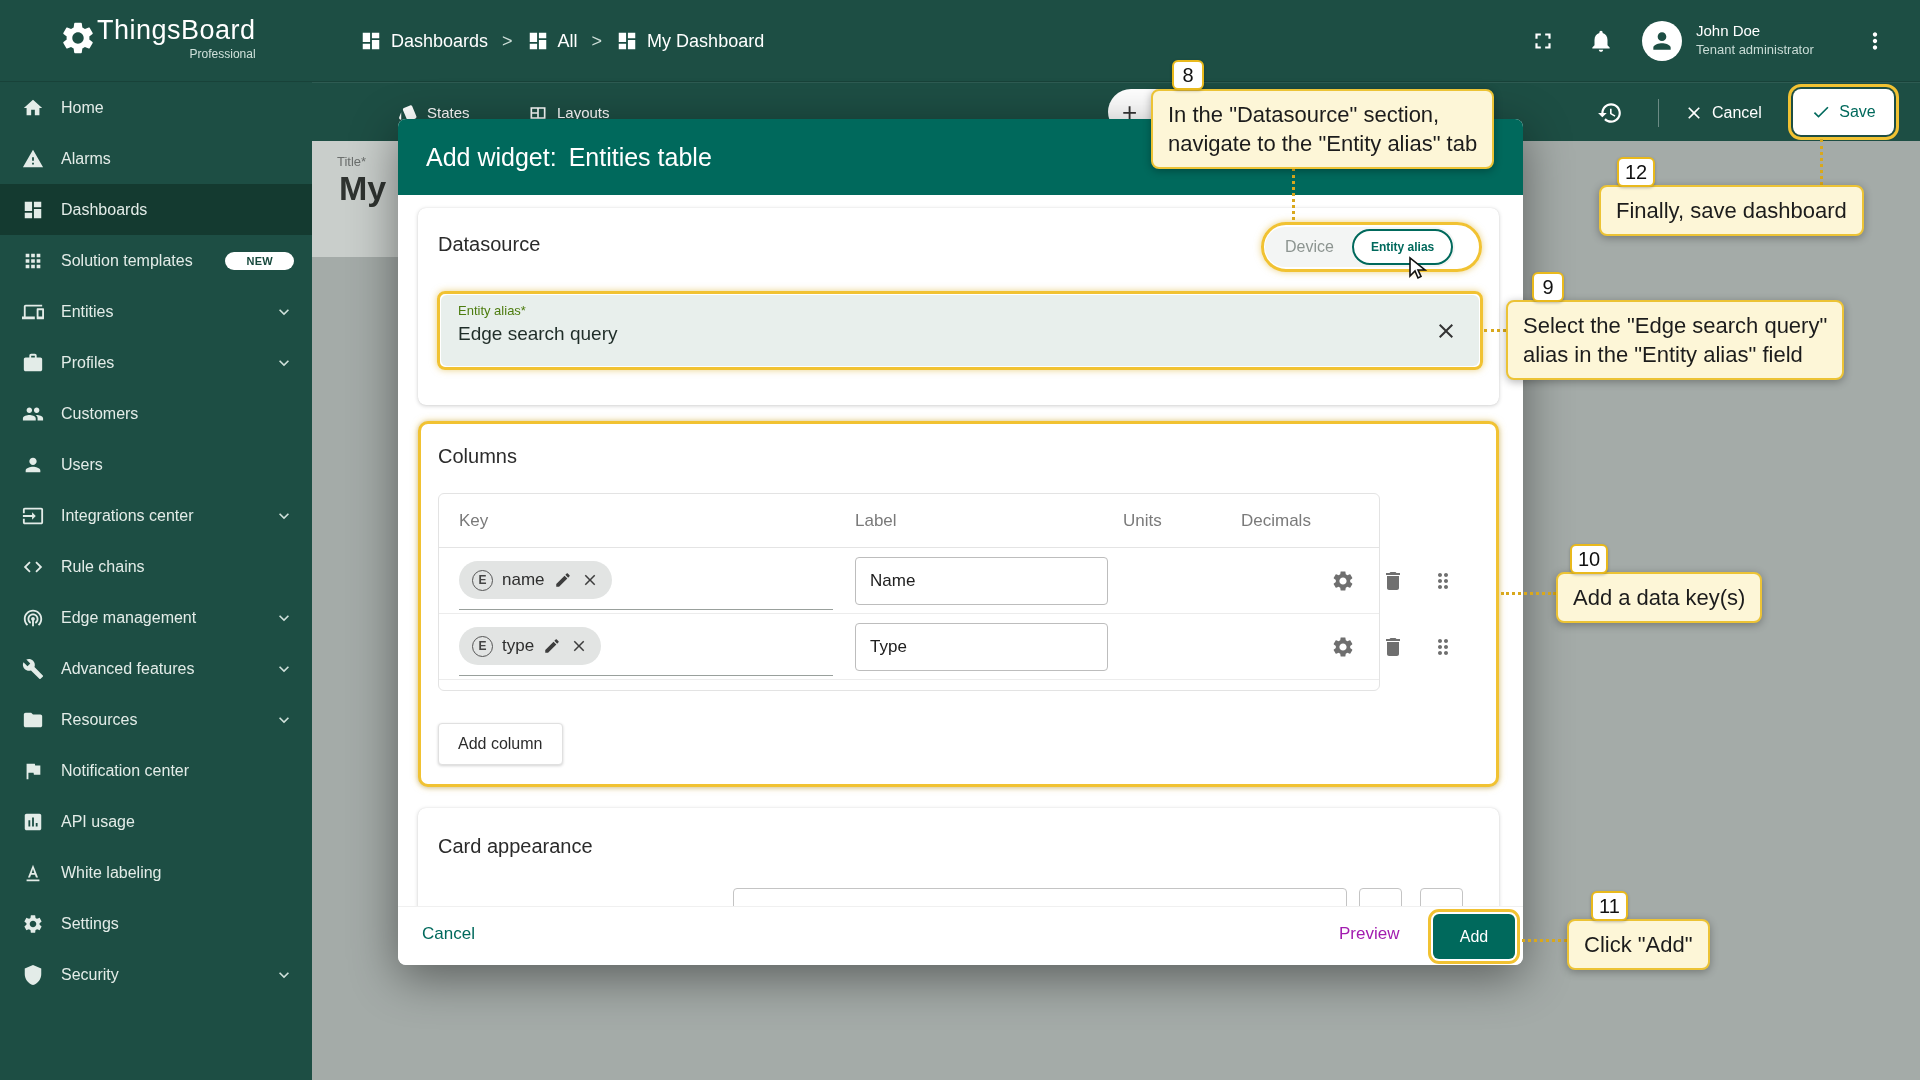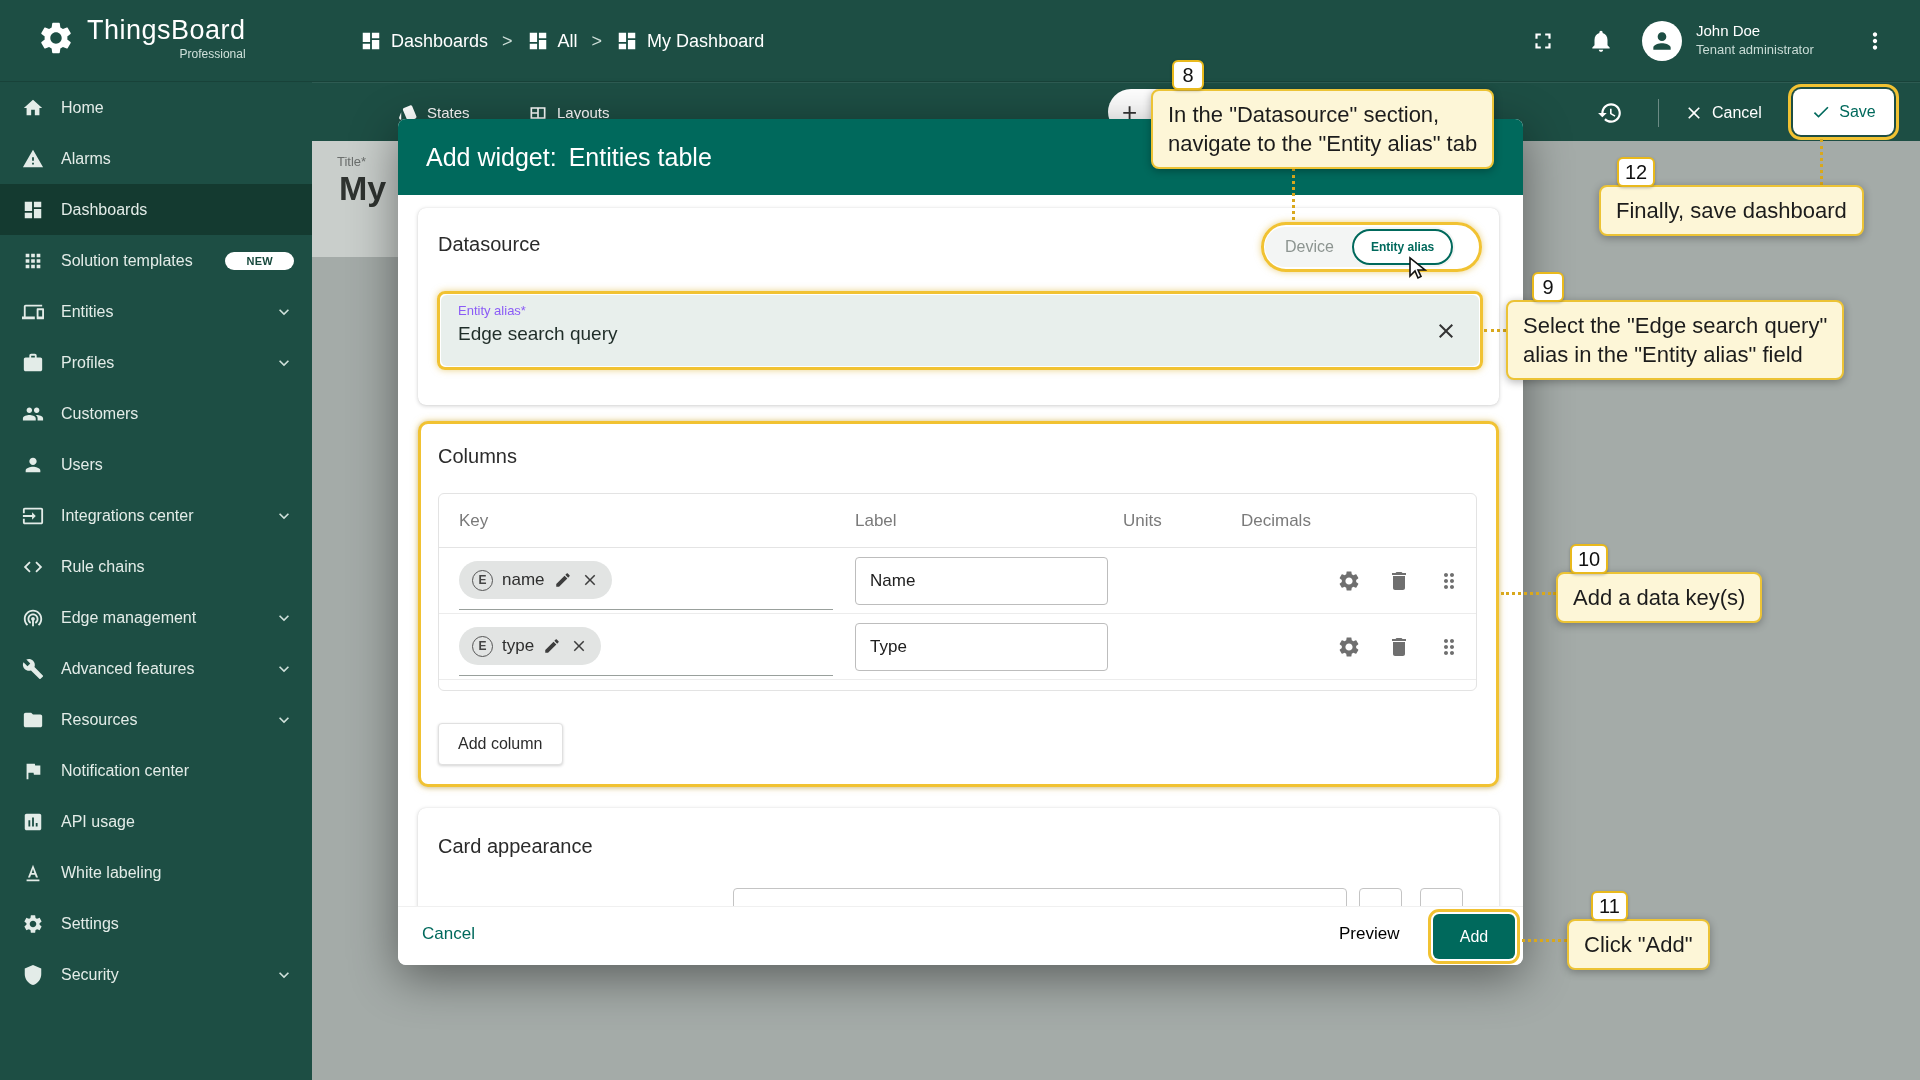--- a/index.html
+++ b/index.html
@@ -6,21 +6,21 @@
   html,body { background:#888; }
   .screen {
     position: relative; width: 1920px; height: 1080px; overflow: hidden;
     background: #a4aba8; font-family: "Liberation Sans", sans-serif;
   }
   svg { display: block; }
 
   
   .topbar { position:absolute; left:0; top:0; width:1920px; height:82px;
     background:#1d4e44; color:#fff; z-index:20; border-bottom:1px solid rgba(0,0,0,.15); }
-  .logo { position:absolute; left:37px; top:15px; display:flex; gap:12px; align-items:center;justify-content:space-between; }
+  .logo { position:absolute; left:59px; top:15px; display:flex; align-items:center;justify-content:space-between; }
   .logo-txt { display:flex; flex-direction:column; }
   .logo-title { font-size:27px; font-weight:500; letter-spacing:.5px; }
   .logo-sub { font-size:12px; color:#cfe0da; text-align:right; margin-top:1px; }
   .breadcrumb { position:absolute; left:360px; top:0; height:82px; display:flex; align-items:center; gap:14px; }
   .bc-item { display:flex; align-items:center; gap:9px; font-size:18px; font-weight:500; cursor:pointer; }
   .bc-sep { font-size:18px; color:#cfe0da; }
   .top-ic { position:absolute; top:28px; color:#fff; cursor:pointer; }
   .avatar { position:absolute; left:1642px; top:21px; width:40px; height:40px; border-radius:50%;
     background:#fff; color:#1d4e44; display:flex; align-items:center; justify-content:center; cursor:pointer; }
   .user-block { position:absolute; left:1696px; top:22px; }
@@ -69,25 +69,25 @@
   .section-label { position:absolute; font-size:20px; font-weight:500; color:#2b2b2b; }
 
   .toggle-group { position:absolute; left:867px; top:108px; height:40px; background:#f3f5f4;
     border-radius:20px; display:flex; align-items:center; padding:2px; }
   .toggle-device { padding:0 18px; font-size:16px; color:#8c9490; cursor:pointer; }
   .toggle-alias { height:36px; padding:0 17px; border:2px solid #00695c; border-radius:18px;
     background:#fff; color:#00695c; font-size:12px; font-weight:600; display:flex; align-items:center; cursor:pointer; }
 
   .alias-field { position:absolute; left:43px; top:176px; width:1038px; height:71px; background:#e8efec;
     border-radius:6px; cursor:text; }
-  .alias-label { position:absolute; left:17px; top:8px; font-size:13px; color:#8b5cf6; }
+  .alias-label { position:absolute; left:17px; top:8px; font-size:13px; color:#4d7c0f; }
   .alias-value { position:absolute; left:17px; top:28px; font-size:19px; color:#1f2d28; }
   .alias-clear { position:absolute; left:993px; top:24px; color:#333; cursor:pointer; }
 
-  .cols-card { position:absolute; left:40px; top:374px; width:1039px; height:198px;
+  .cols-card { position:absolute; left:40px; top:374px; width:942px; height:198px;
     border:1px solid #e3e3e3; border-radius:6px; background:#fff; }
   .trow { display:grid; grid-template-columns:396px 268px 118px 90px 1fr; align-items:center;
     padding-left:20px; height:66px; border-bottom:1px solid #ececec; }
   .thead { height:54px; color:#7a7a7a; font-size:17px; border-bottom:1px solid #e4e4e4; }
   .cell-key { height:58px; display:flex; align-items:center; width:374px; border-bottom:1px solid #99a09c; }
   .chip { display:inline-flex; align-items:center; gap:9px; height:38px; padding:0 13px;
     background:#e2e4e3; border-radius:19px; color:#2e2e2e; font-size:17px; cursor:pointer; }
   .chip-eicon { width:21px; height:21px; border:1.5px solid #555; border-radius:50%; font-size:12px;
     font-weight:600; display:flex; align-items:center; justify-content:center; color:#444; }
   .chip-ic { color:#3d3d3d; cursor:pointer; display:flex; }
@@ -98,21 +98,21 @@
 
   .add-col-btn { position:absolute; left:40px; top:604px; height:42px; padding:0 19px; background:#fff;
     border:1px solid #e0e0e0; border-radius:4px; box-shadow:0 1px 3px rgba(0,0,0,.18);
     font-size:16px; font-weight:500; color:#2c2c2c; display:flex; align-items:center; cursor:pointer; }
 
   .partial-input { position:absolute; border:1px solid #c4c4c4; border-radius:4px; height:40px; background:#fff; }
 
   .modal-footer { position:absolute; left:0; top:787px; width:100%; height:59px; background:#fff;
     border-top:1px solid #f0f0f0; border-radius:0 0 8px 8px; z-index:8; }
   .footer-cancel { position:absolute; left:24px; top:17px; font-size:17px; font-weight:500; color:#00695c; cursor:pointer; }
-  .footer-preview { position:absolute; left:941px; top:17px; font-size:17px; font-weight:500; color:#000000; cursor:pointer; }
+  .footer-preview { position:absolute; left:941px; top:17px; font-size:17px; font-weight:500; color:#a21caf; cursor:pointer; }
   .footer-add { position:absolute; left:1035px; top:7px; width:82px; height:45px; background:#00695c;
     color:#fff; font-size:16px; font-weight:500; border-radius:6px; display:flex; align-items:center;
     justify-content:center; cursor:pointer; outline:3px solid #f1c232; outline-offset:2px; }
 
   .ring { position:absolute; border:3px solid #f1c232; box-shadow:0 0 7px rgba(216,171,32,.55);
     pointer-events:none; z-index:6; }
 
   
   .callout { position:absolute; background:#fdf6d7; border:2px solid #ecc335; border-radius:8px;
     padding:9px 15px; font-size:22px; color:#1c1c1c; line-height:1.32; white-space:pre-line;

